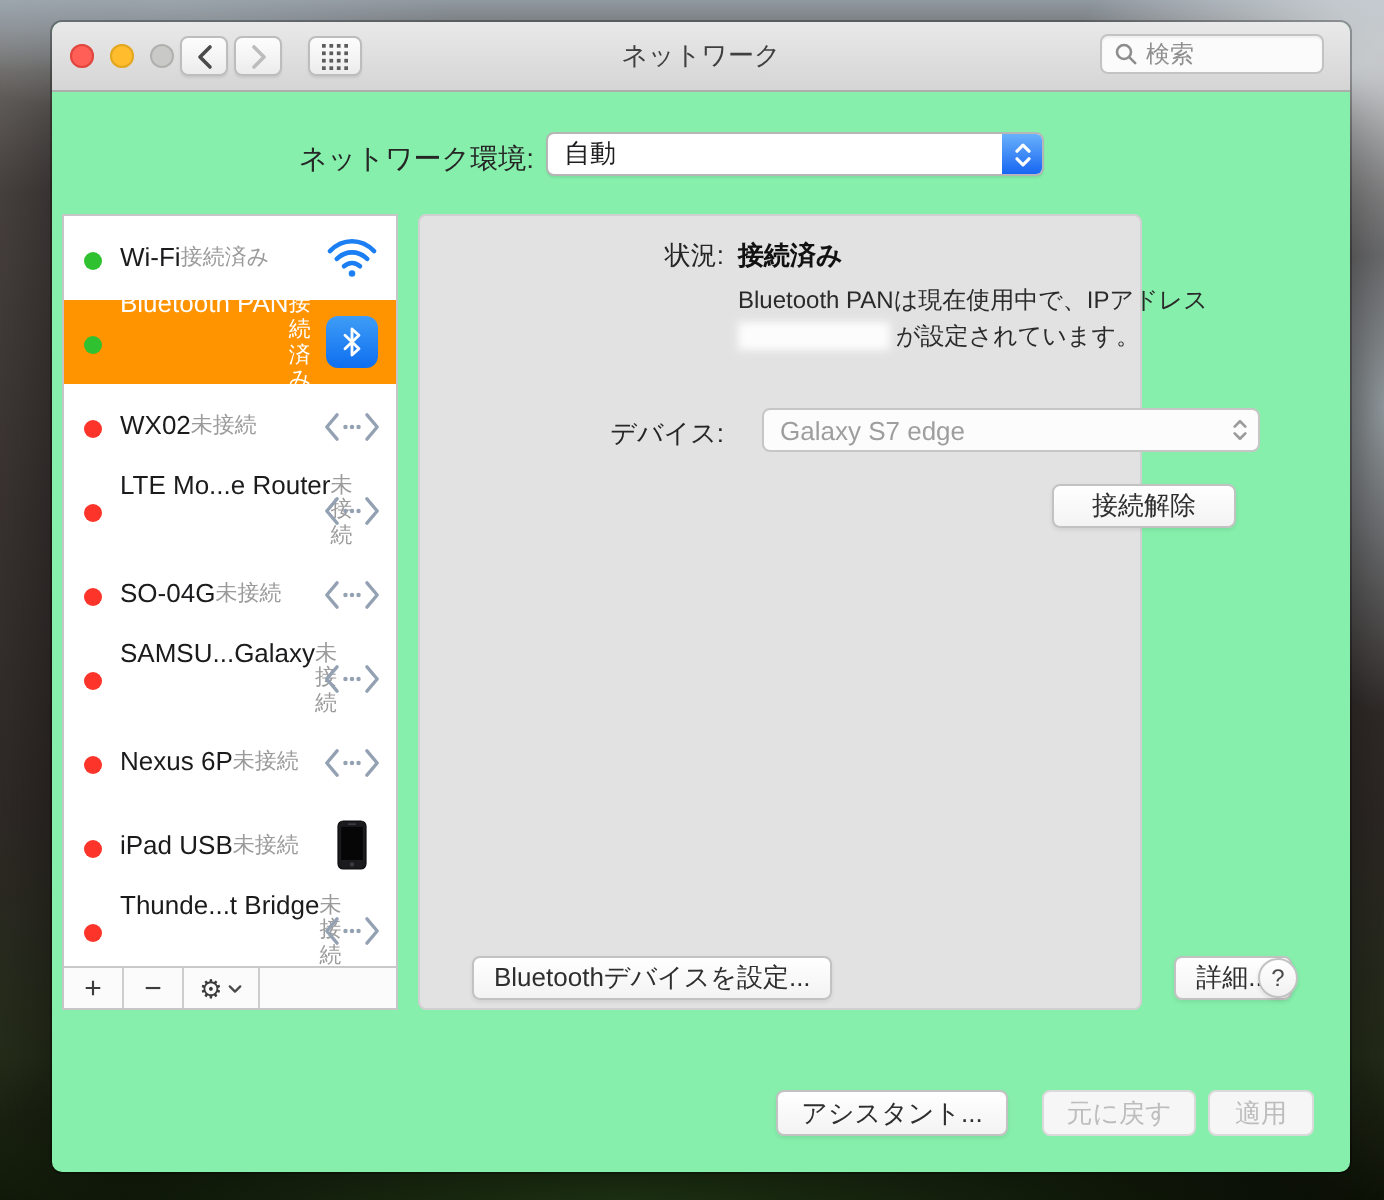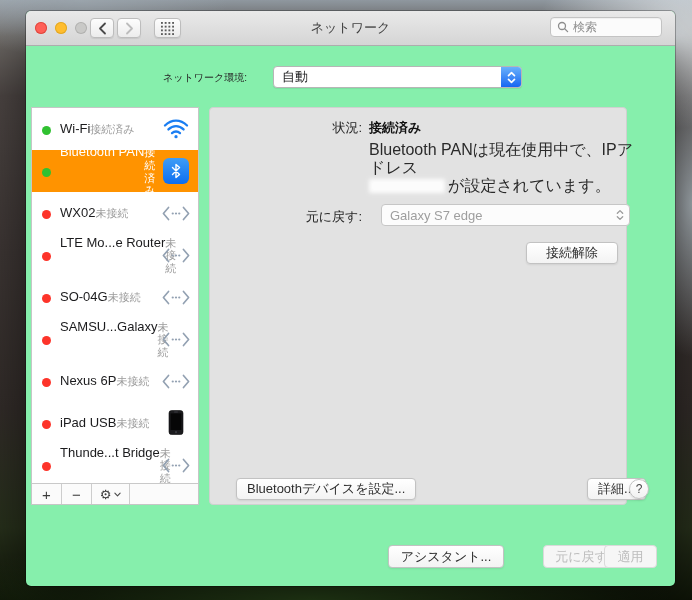--- a/index.html
+++ b/index.html
@@ -41,21 +41,21 @@
     position:absolute;left:0;right:0;top:0;height:34px;display:flex;align-items:center;justify-content:center;
     color:#3f3f3f;font-size:13px;pointer-events:none;
   }
   .search{
     position:absolute;right:13px;top:6px;width:112px;height:20px;box-sizing:border-box;
     background:#fbfbfb;border:1px solid #c3c3c3;border-radius:4px;
     display:flex;align-items:center;padding:0 6px;gap:4px;color:#8f8f8f;font-size:12px;
     box-shadow:inset 0 1px 1px rgba(0,0,0,.05);
   }
   
-  .env-label{position:absolute;top:60px;right:428px;font-size:10px;color:#262626;}
+  .env-label{position:absolute;top:60px;right:408px;font-size:14px;color:#262626;}
   .env-select{
     position:absolute;left:247px;top:55px;width:249px;height:22px;box-sizing:border-box;
     background:#fff;border:1px solid #b6b6b6;border-radius:4px;
     display:flex;align-items:center;box-shadow:0 1px 1px rgba(0,0,0,.07);
   }
   .env-select .val{flex:1;padding-left:8px;color:#1d1d1f;}
   .env-cap{
     width:20px;height:20px;margin:0;border-radius:0 3px 3px 0;
     background:linear-gradient(180deg,#69b1fb,#1766f2);
     display:flex;align-items:center;justify-content:center;
@@ -81,27 +81,27 @@
   .listbar{
     position:absolute;left:0;right:0;bottom:0;height:20px;background:#fbfbfb;
     border-top:1px solid #c9c9c9;display:flex;align-items:stretch;
   }
   .lbtn{width:29px;display:flex;align-items:center;justify-content:center;border-right:1px solid #cdcdcd;
     color:#3c3c3c;font-size:15px;line-height:1;}
   .lbtn.gear{width:37px;gap:3px;font-size:13px;}
   .lfill{flex:1;}
   
   .panel{
-    position:absolute;left:183px;top:96px;width:418px;height:398px;box-sizing:border-box;
+    position:absolute;left:183px;top:96px;width:362px;height:398px;box-sizing:border-box;
     background:#e2e2e2;border:1px solid #d0d0d0;border-radius:4px;
   }
   .plabel{position:absolute;width:152px;text-align:right;color:#262626;}
   .status-label{top:11px;left:0;}
   .status-value{position:absolute;left:159px;top:11px;font-weight:bold;color:#111;}
-  .desc{position:absolute;left:159px;top:33px;width:280px;font-size:16px;line-height:18px;color:#2a2a2a;}
+  .desc{position:absolute;left:159px;top:33px;width:280px;font-size:12px;line-height:18px;color:#2a2a2a;}
   .desc-line2{display:flex;align-items:center;gap:3px;}
   .blurbox{width:76px;height:14px;background:#fff;border-radius:2px;filter:blur(2px);opacity:.92;}
   .device-label{top:100px;left:0;}
   .dev-select{
     position:absolute;left:159px;top:96px;width:249px;height:22px;box-sizing:border-box;
     background:#fcfcfc;border:1px solid #c6c6c6;border-radius:4px;
     display:flex;align-items:center;color:#9e9e9e;margin-left:12px;
   }
   .dev-select .val{flex:1;padding-left:8px;}
   .dev-caret{width:18px;display:flex;align-items:center;justify-content:center;}
@@ -116,21 +116,21 @@
   .btn-setup{position:absolute;left:26px;top:370px;}
   .btn-adv{position:absolute;left:349px;top:370px;width:59px;margin-left:28px;}
   .helpbtn{
     position:absolute;left:419px;top:371px;width:20px;height:20px;border-radius:50%;box-sizing:border-box;
     background:linear-gradient(180deg,#ffffff,#f1f1f1);border:1px solid #c2c2c2;
     box-shadow:0 1px 2px rgba(0,0,0,.1);
     display:flex;align-items:center;justify-content:center;font-size:12px;color:#4a4a4a;
   }
   
   .btn-assist{position:absolute;left:362px;top:534px;width:116px;height:23px;}
-  .btn-revert{position:absolute;left:517px;top:534px;width:77px;height:23px;}
+  .btn-revert{position:absolute;left:495px;top:534px;width:77px;height:23px;}
   .btn-apply{position:absolute;left:578px;top:534px;width:53px;height:23px;}
   svg{display:block;}
 </style>
 </head>
 <body>
 
 <div class="window">
 
   <div class="titlebar">
     <div class="lights">
@@ -369,21 +369,21 @@
     <div class="status-value">接続済み</div>
 
     <div class="desc">
       <div>Bluetooth PANは現在使用中で、IPアドレス</div>
       <div class="desc-line2">
         <span class="blurbox"></span>
         <span>が設定されています。</span>
       </div>
     </div>
 
-    <div class="plabel device-label">元に戻す:</div>
+    <div class="plabel device-label">デバイス:</div>
     <div class="dev-select">
       <span class="val">Galaxy S7 edge</span>
       <span class="dev-caret">
         <svg width="8" height="12" viewBox="0 0 9 13" fill="none" stroke="#9b9b9b" stroke-width="1.5" stroke-linecap="round" stroke-linejoin="round">
           <polyline points="1.5,4.6 4.5,1.6 7.5,4.6"></polyline>
             <polyline points="1.5,8.4 4.5,11.4 7.5,8.4"></polyline>
         </svg>
       </span>
     </div>
 

